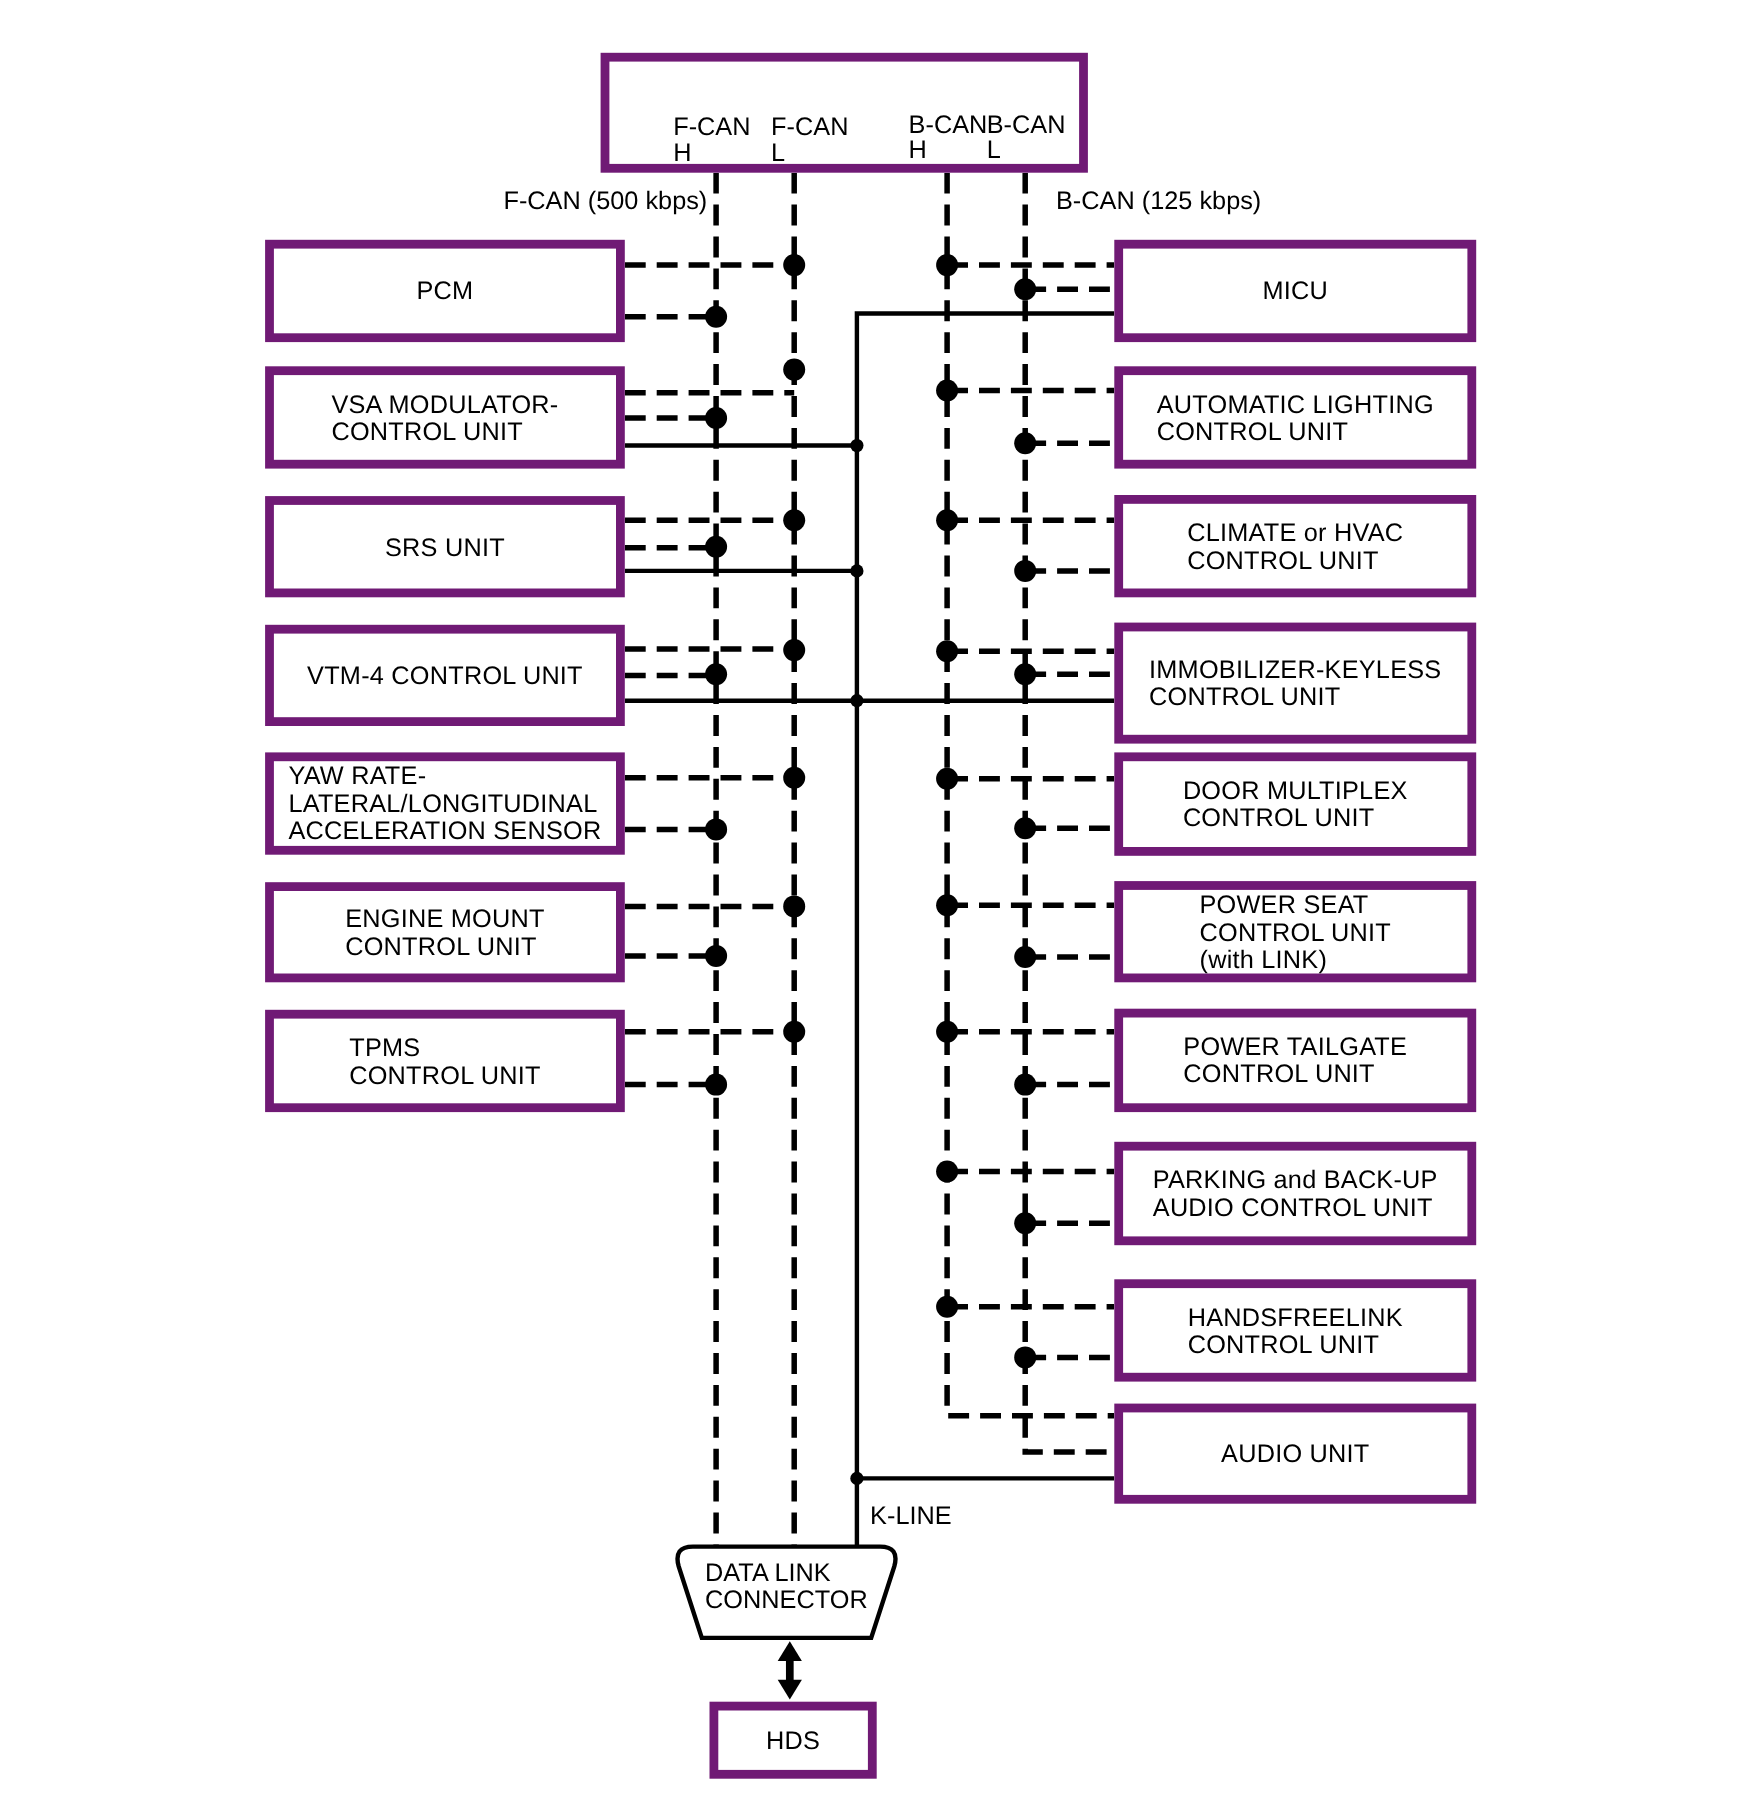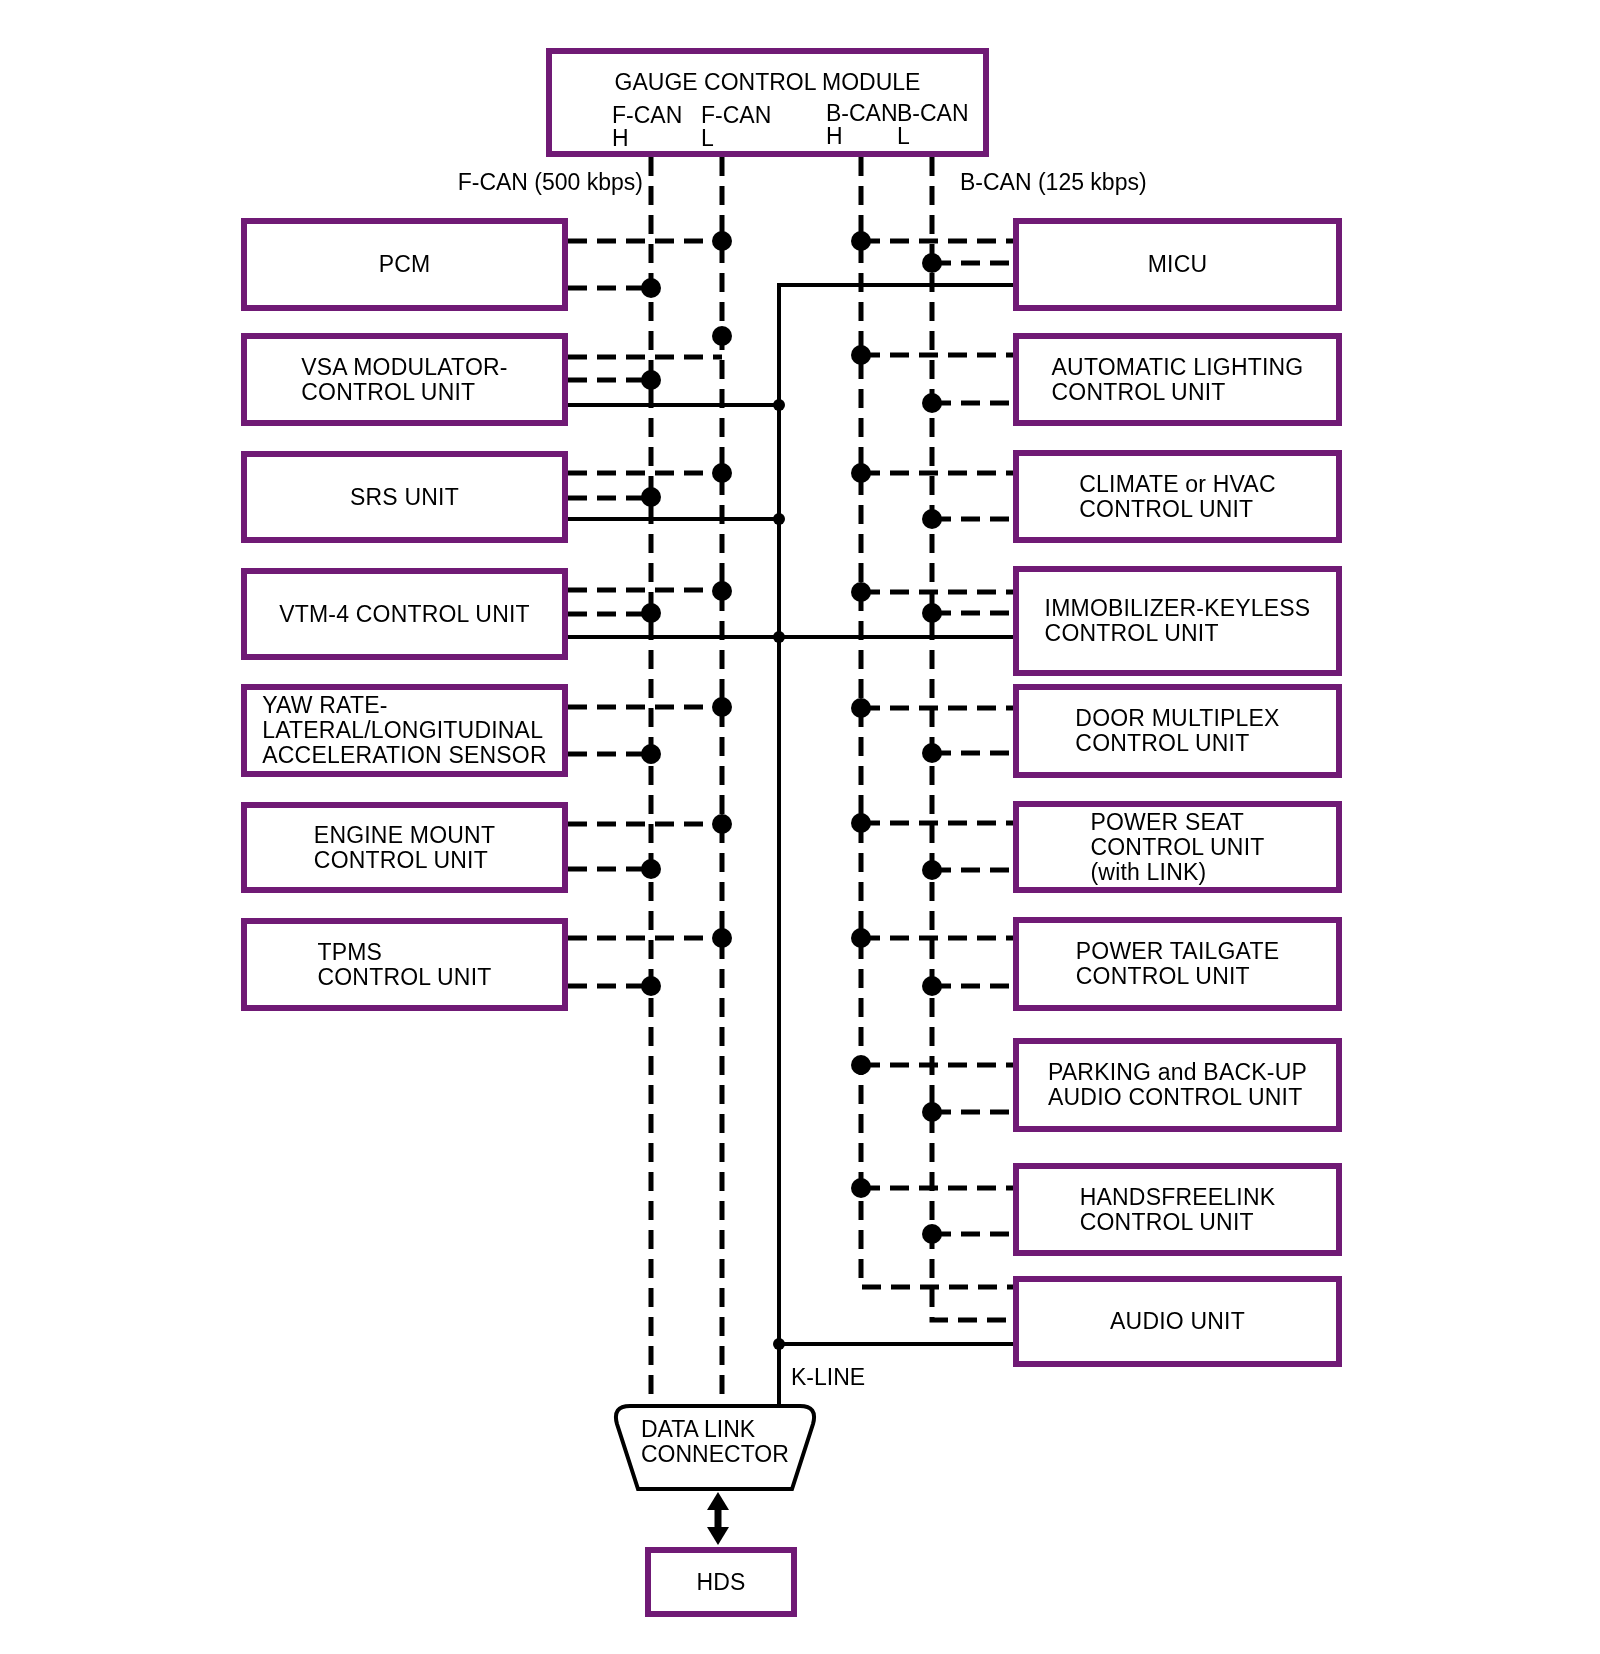--- a/index.html
+++ b/index.html
@@ -7,21 +7,21 @@
     position: relative;
     width: 1600px; height: 1654px;
     background: #ffffff;
     font-family: "Liberation Sans", sans-serif;
     color: #000000;
   }
   #wires { position: absolute; left: 0; top: 0; }
   .box {
     position: absolute;
     box-sizing: border-box;
-    border: 6px solid #701a75;
+    border: 8px solid #701a75;
     background: #ffffff;
     display: flex;
     align-items: center;
     justify-content: center;
   }
   .label-block { text-align: left; }
   .tline {
     font-size: 23px;
     line-height: 25px;
     white-space: nowrap;
@@ -138,21 +138,20 @@
     <path d="M638 1489 L617 1424 Q612 1406 630 1406 L800 1406 Q818 1406 813 1424 L792 1489 Z" fill="#ffffff" stroke="#000000" stroke-width="4"></path>
 
     <g>
       <line x1="718" y1="1505" x2="718" y2="1532" stroke="#000000" stroke-width="7"></line>
       <polygon points="718,1492 707,1510 729,1510" fill="#000000"></polygon>
       <polygon points="718,1545 707,1527 729,1527" fill="#000000"></polygon>
     </g>
   </svg>
 
   <div class="box" style="left:546px; top:48px; width:443px; height:109px;"></div>
-  <div class="gauge-title" style="left:546px; top:69px; width:443px;">GAUGE CONTROL MODULE</div>
   <div class="pin-label" style="left:612px; top:104px;">
     <div>F-CAN</div>
     <div>H</div>
   </div>
   <div class="pin-label" style="left:701px; top:104px;">
     <div>F-CAN</div>
     <div>L</div>
   </div>
   <div class="pin-label" style="left:826px; top:102px;">
     <div>B-CAN</div>

